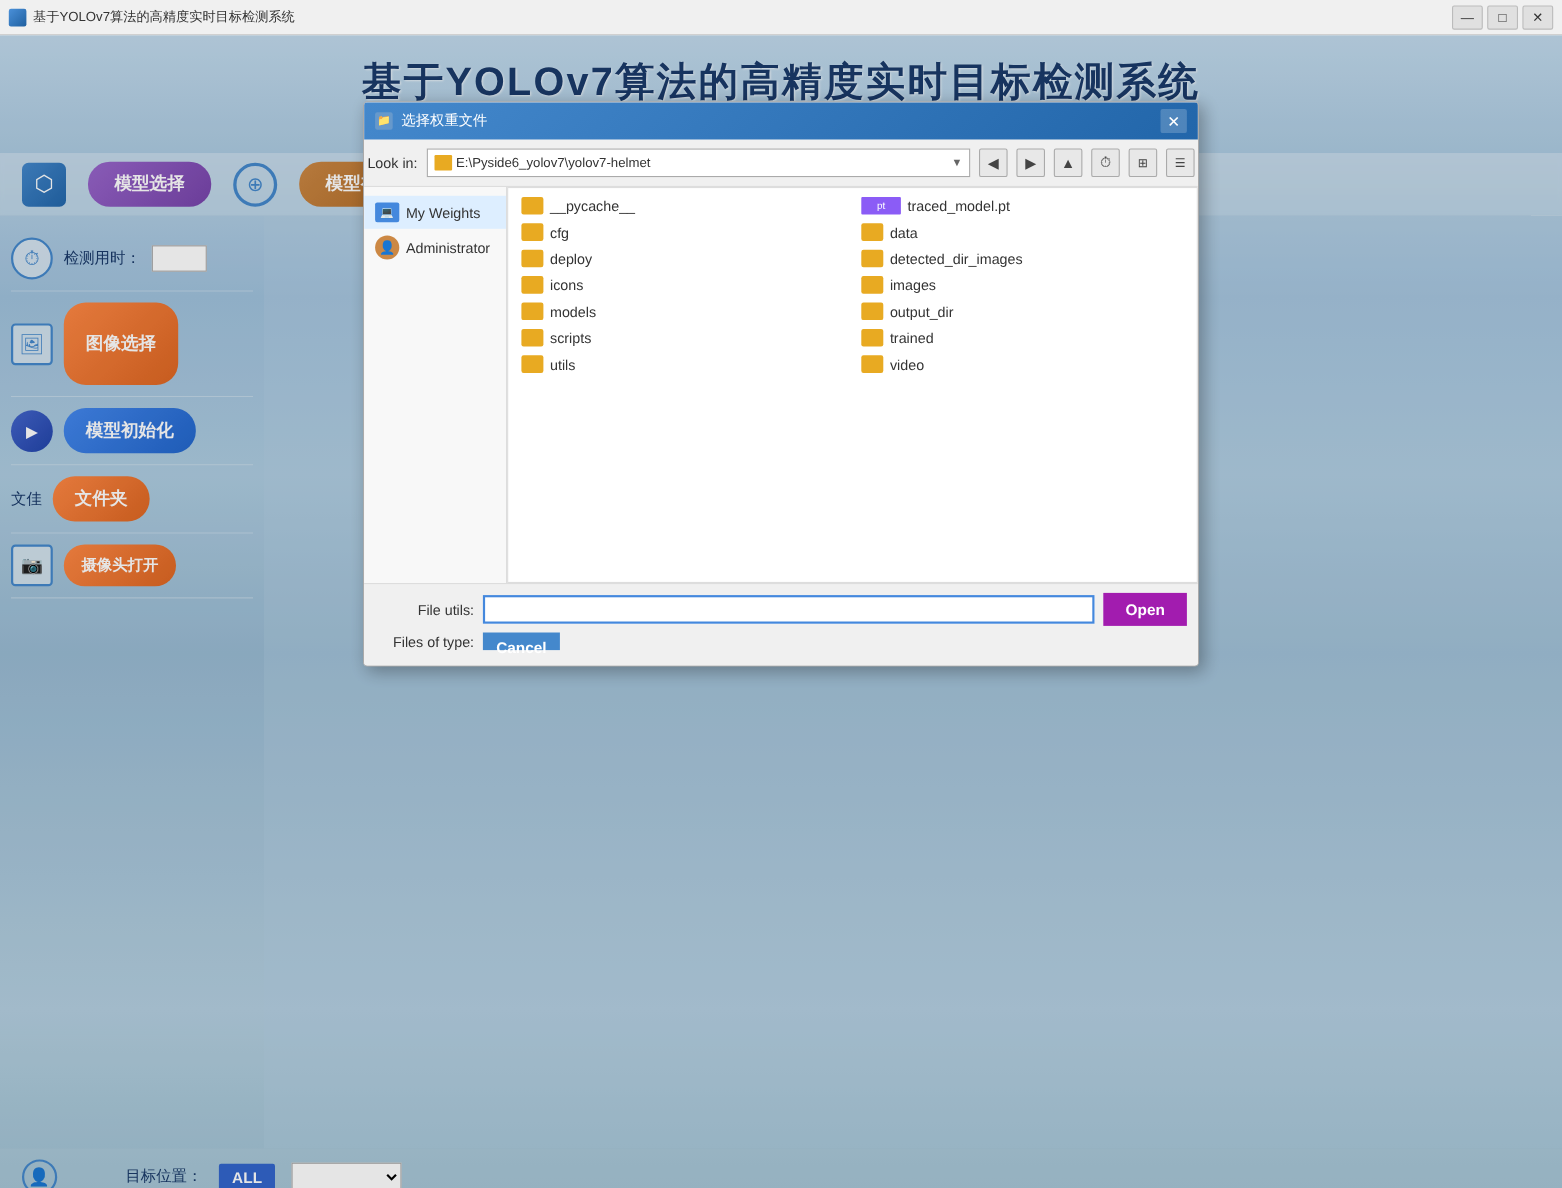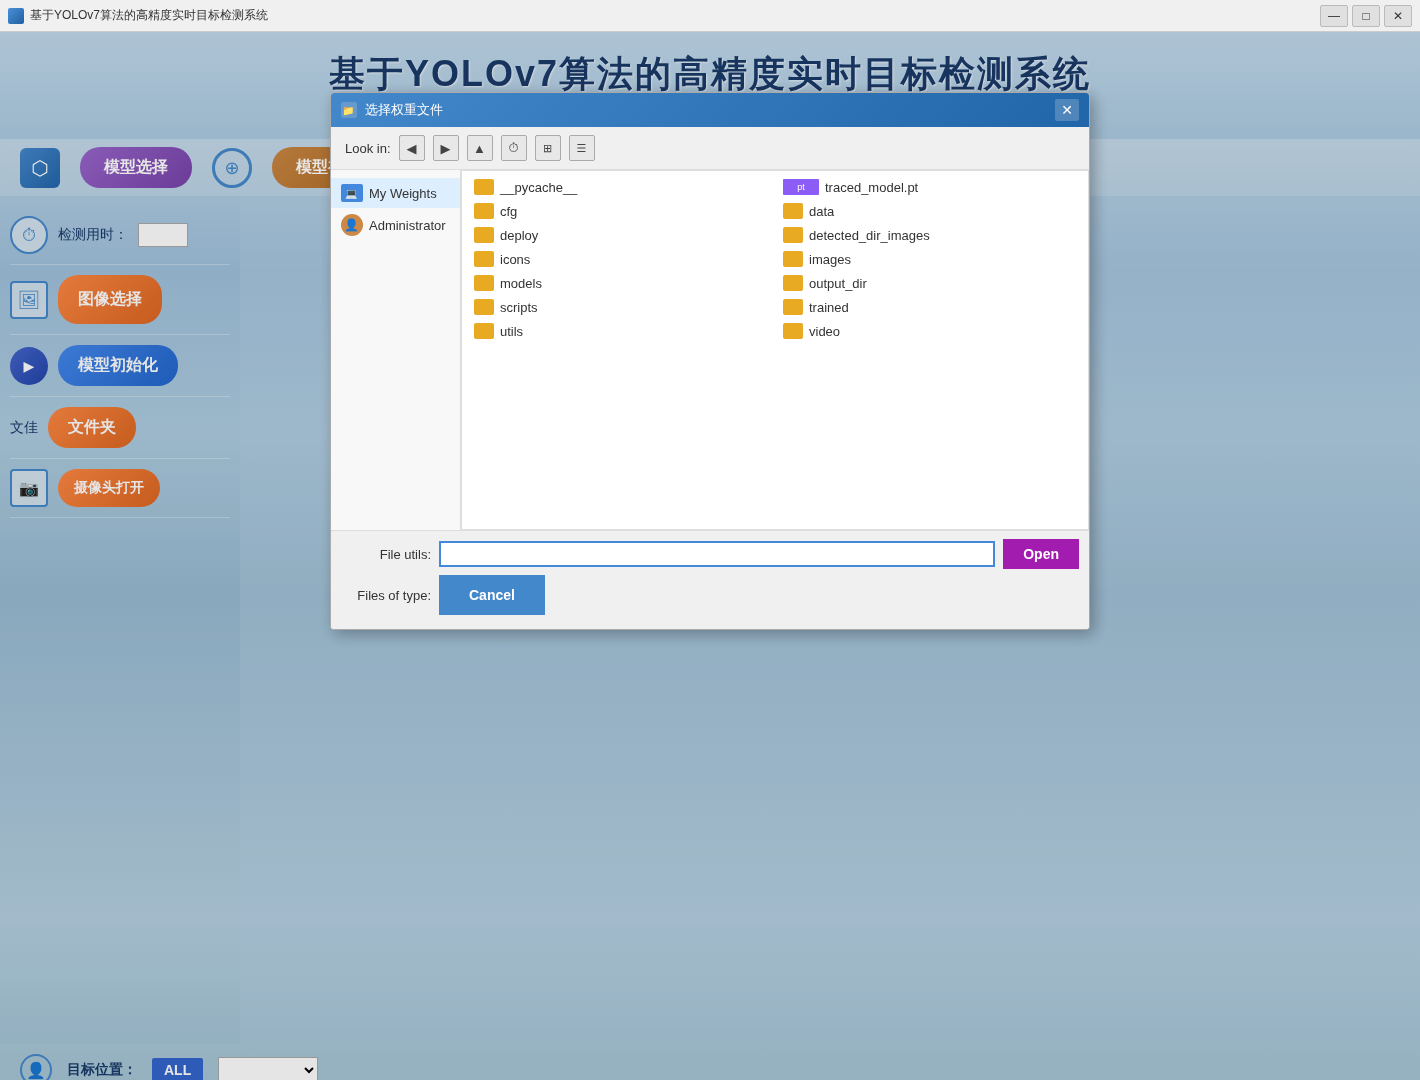--- a/index.html
+++ b/index.html
@@ -237,21 +237,21 @@
       border: 1px solid #aaa;
       width: 50px; height: 24px;
       display: flex; align-items: center; justify-content: center;
     }
 
     .btn-image-select {
       background: linear-gradient(135deg, #ff8844, #dd6622);
       color: white;
       border: none;
       border-radius: 20px;
-      padding: 14px 20px;
+      padding: 27px 20px;
       font-size: 16px;
       font-weight: bold;
       cursor: pointer;
       font-family: Liberation Sans, sans-serif;
     }
     .sidebar-icon-image {
       width: 38px; height: 38px;
       border: 2px solid #4488cc;
       border-radius: 4px;
       display: flex; align-items: center; justify-content: center;
@@ -339,21 +339,22 @@
       width: 32px; height: 32px;
       border: 2px solid #4488cc;
       border-radius: 50%;
       display: flex; align-items: center; justify-content: center;
       color: #4488cc;
       font-size: 16px;
     }
     .target-loc-label {
       font-size: 14px;
       color: #1a3a6a;
-      font-weight: bold;
+      font-weight: normal;
+      margin-left: 47px;
     }
     .all-badge {
       background: #3366cc;
       color: white;
       padding: 4px 12px;
       font-weight: bold;
       font-size: 14px;
       border-radius: 2px;
     }
     .dropdown-select {
@@ -410,21 +411,21 @@
       border: none;
       color: white;
       font-size: 14px;
       cursor: pointer;
       border-radius: 2px;
       display: flex; align-items: center; justify-content: center;
     }
     .dialog-toolbar {
       display: flex;
       align-items: center;
-      padding: 8px 14px;
+      padding: 8px 3px;
       gap: 8px;
       background: #f0f0f0;
       border-bottom: 1px solid #ddd;
     }
     .lookin-label {
       font-size: 13px;
       color: #333;
       white-space: nowrap;
     }
     .path-dropdown {
@@ -581,26 +582,26 @@
       border: 1px solid #aaa;
       background: white;
       font-size: 12px;
       padding: 2px 4px;
       appearance: none;
     }
     .btn-cancel {
       background: #4488cc;
       color: white;
       border: none;
-      padding: 6px 30px;
+      padding: 6px 12px;
       font-size: 14px;
       font-weight: bold;
       cursor: pointer;
       min-width: 70px;
-      height: 40px;
+      height: 16px;
     }
   </style>
 </head>
 <body>
 
 <div class="title-bar">
   <div class="title-bar-left">
     <div class="title-bar-icon"></div>
     <span>基于YOLOv7算法的高精度实时目标检测系统</span>
   </div>
@@ -700,20 +701,25 @@
       <div class="dialog-title-bar">
         <div class="dialog-title-left">
           <div class="dialog-title-icon">📁</div>
           <span>选择权重文件</span>
         </div>
         <button class="dialog-close-btn">✕</button>
       </div>
 
       <div class="dialog-toolbar">
         <span class="lookin-label">Look in:</span>
+        <div class="path-dropdown">
+          <span style="display:inline-block;width:16px;height:14px;background:#e8aa22;border-radius:1px;margin-right:4px;vertical-align:middle;"></span>
+          <span style="font-size:12px;color:#333;flex:1;">E:\Pyside6_yolov7\yolov7-helmet</span>
+          <span class="path-dropdown-arrow">▼</span>
+        </div>
         <button class="nav-btn">◀</button>
         <button class="nav-btn">▶</button>
         <button class="nav-btn">▲</button>
         <button class="nav-btn">⏱</button>
         <button class="view-btn-grid">⊞</button>
         <button class="view-btn-grid">☰</button>
       </div>
 
       <div class="dialog-body">
 

